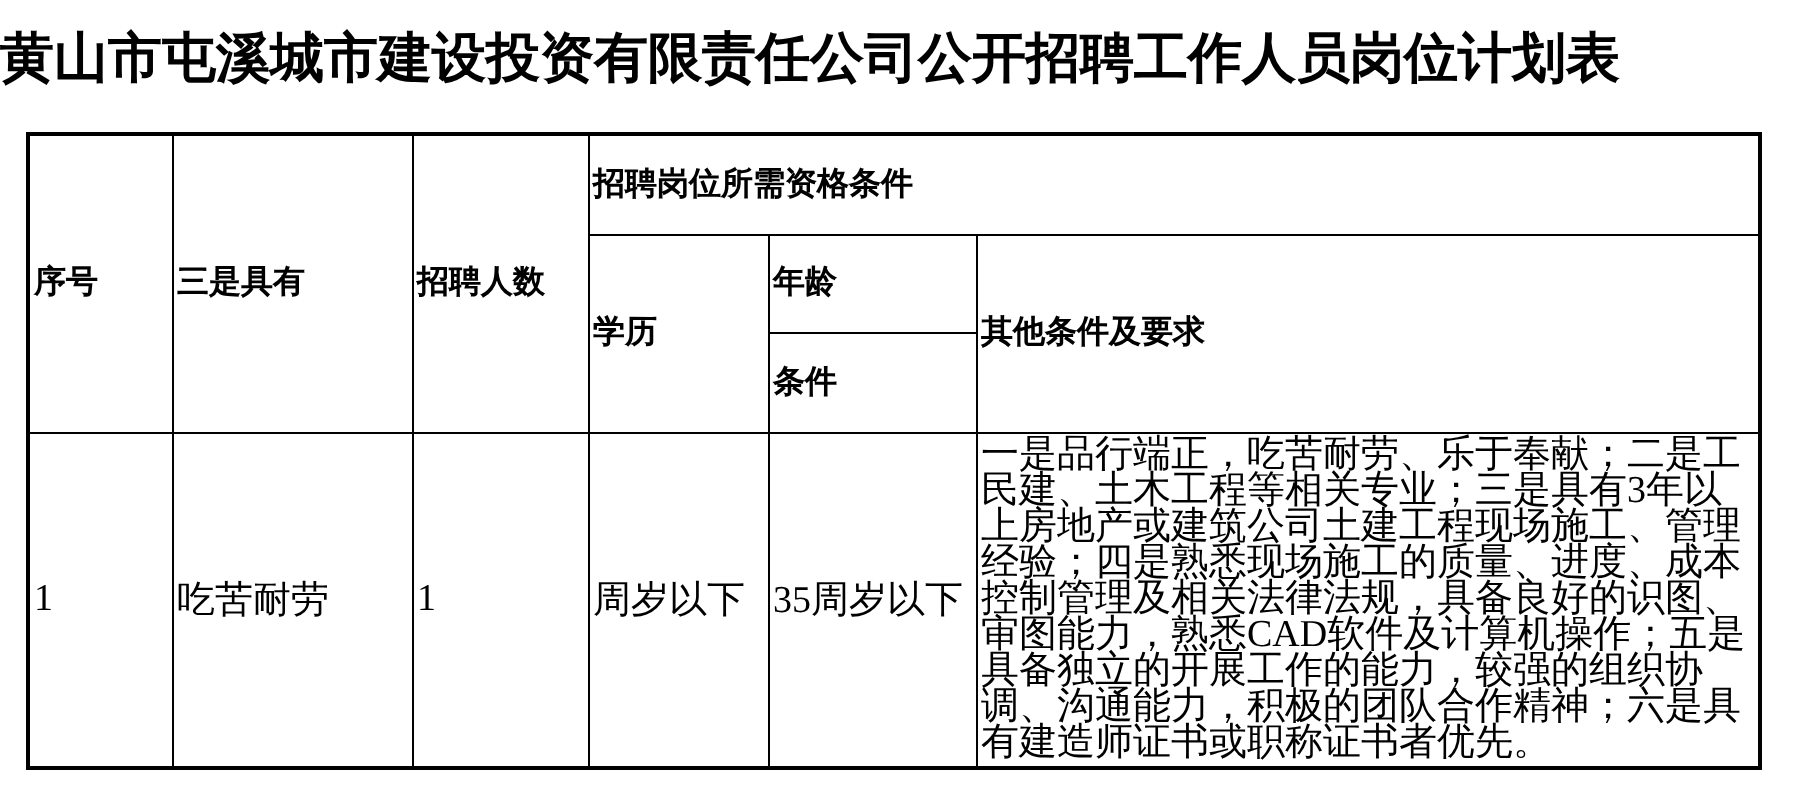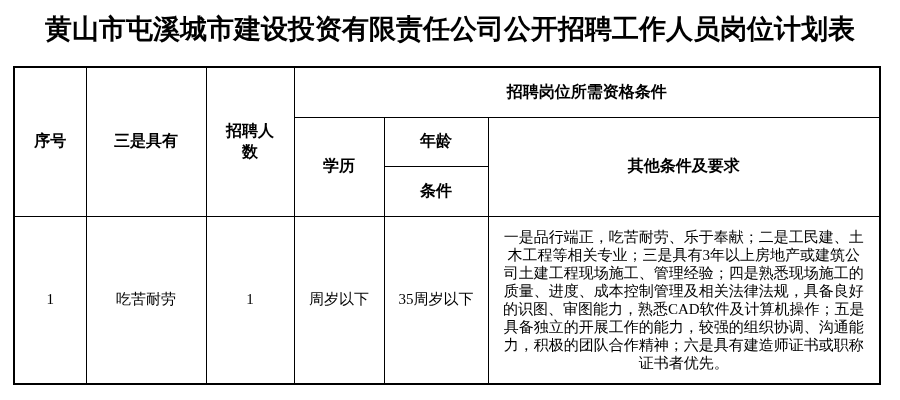--- a/index.html
+++ b/index.html
@@ -14,54 +14,54 @@
   }
   .page {
     position: relative;
     width: 900px;
     height: 400px;
     overflow: hidden;
   }
   .title {
     margin: 0;
     padding-top: 11px;
-    text-align: center;
+    text-align: left;
     font-family: "Liberation Serif", serif;
     font-size: 27px;
     font-weight: bold;
     line-height: 36px;
     letter-spacing: 0px;
     white-space: nowrap;
   }
   table.recruit {
     border-collapse: collapse;
     table-layout: fixed;
     position: absolute;
     left: 13px;
     top: 66px;
     width: 866px;
     border: 2px solid #000000;
   }
   table.recruit th,
   table.recruit td {
     border: 1px solid #000000;
-    padding: 0 13px;
-    text-align: center;
+    padding: 0 2px;
+    text-align: left;
     vertical-align: middle;
     overflow: hidden;
   }
   table.recruit th {
     font-family: "Liberation Sans", sans-serif;
     font-weight: bold;
     font-size: 16px;
   }
   table.recruit td {
     font-family: "Liberation Serif", serif;
     font-weight: normal;
-    font-size: 15px;
+    font-size: 19px;
   }
   tr.hrow1 { height: 50px; }
   tr.hrow2 { height: 49px; }
   tr.hrow3 { height: 50px; }
   tr.drow  { height: 168px; }
   td.qita {
     text-align: left;
     font-size: 14.5px;
     line-height: 18px;
     padding: 2px 4px;

